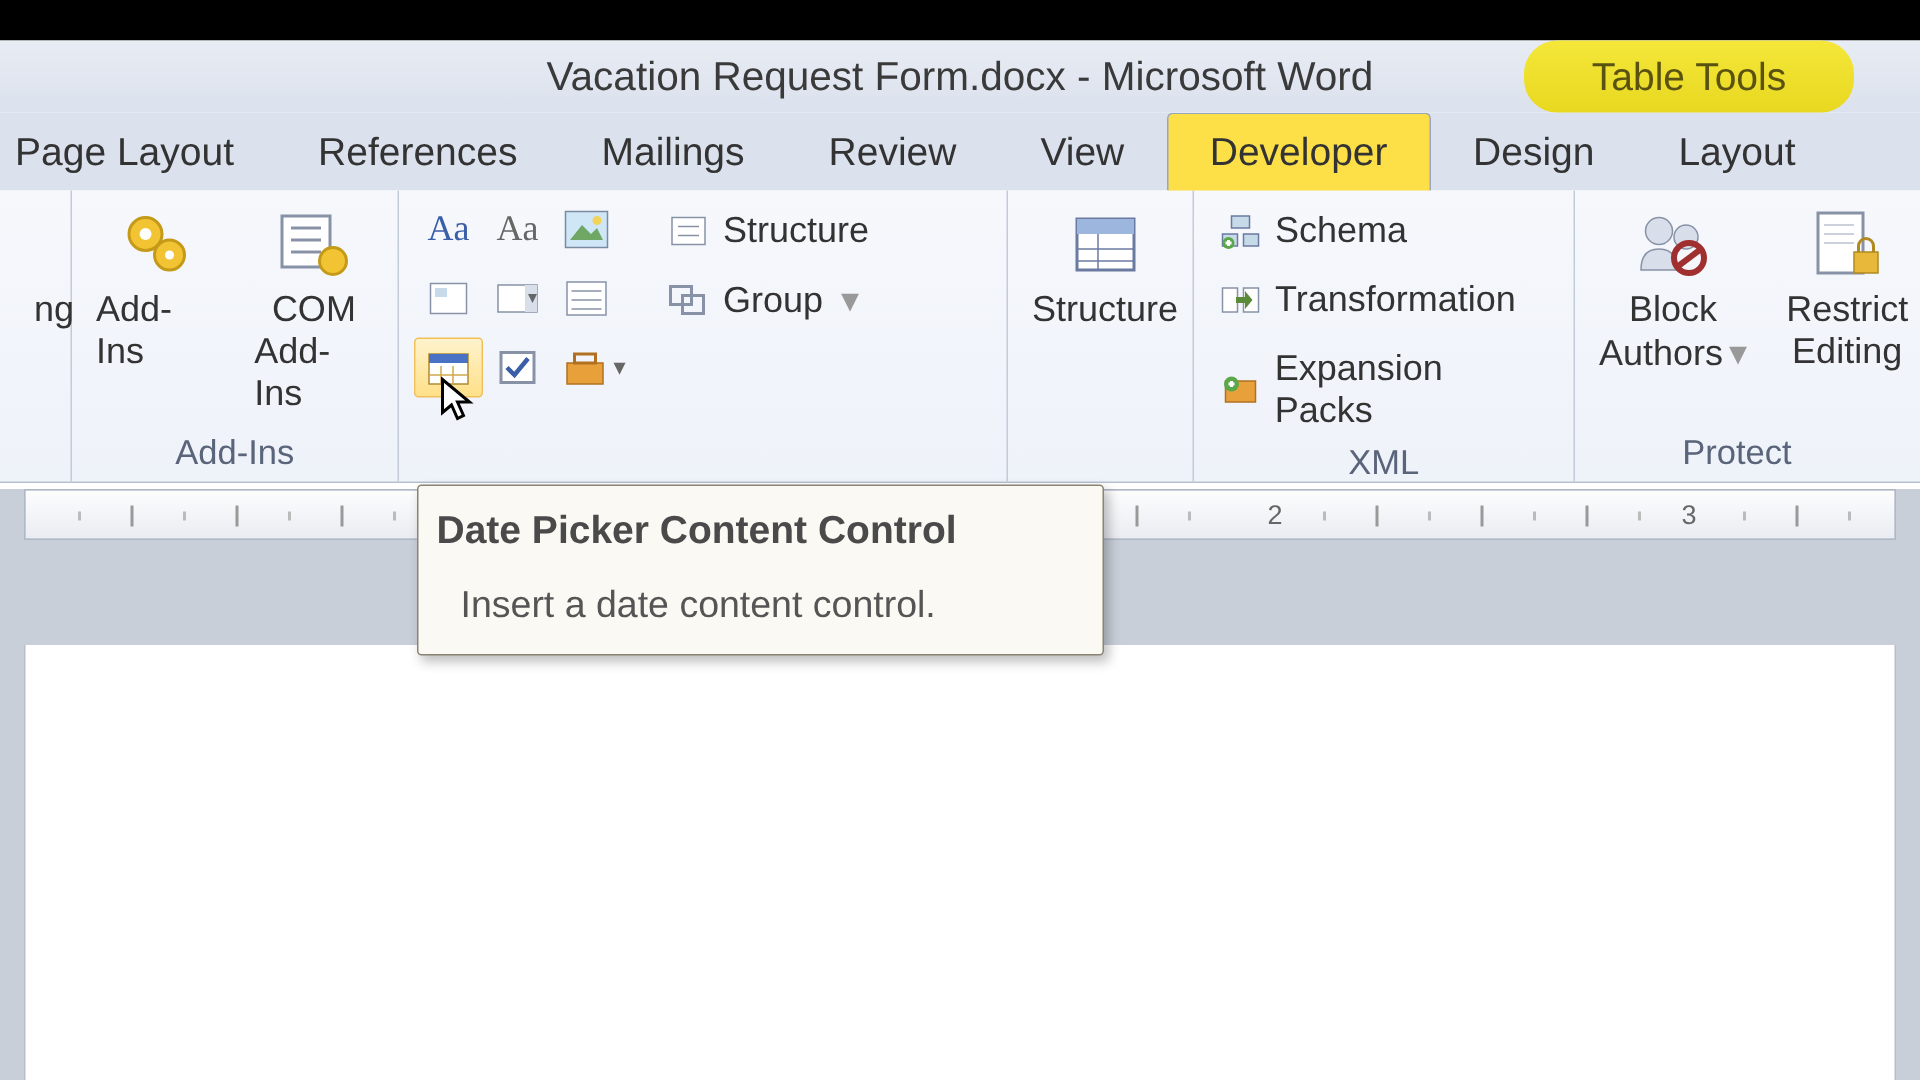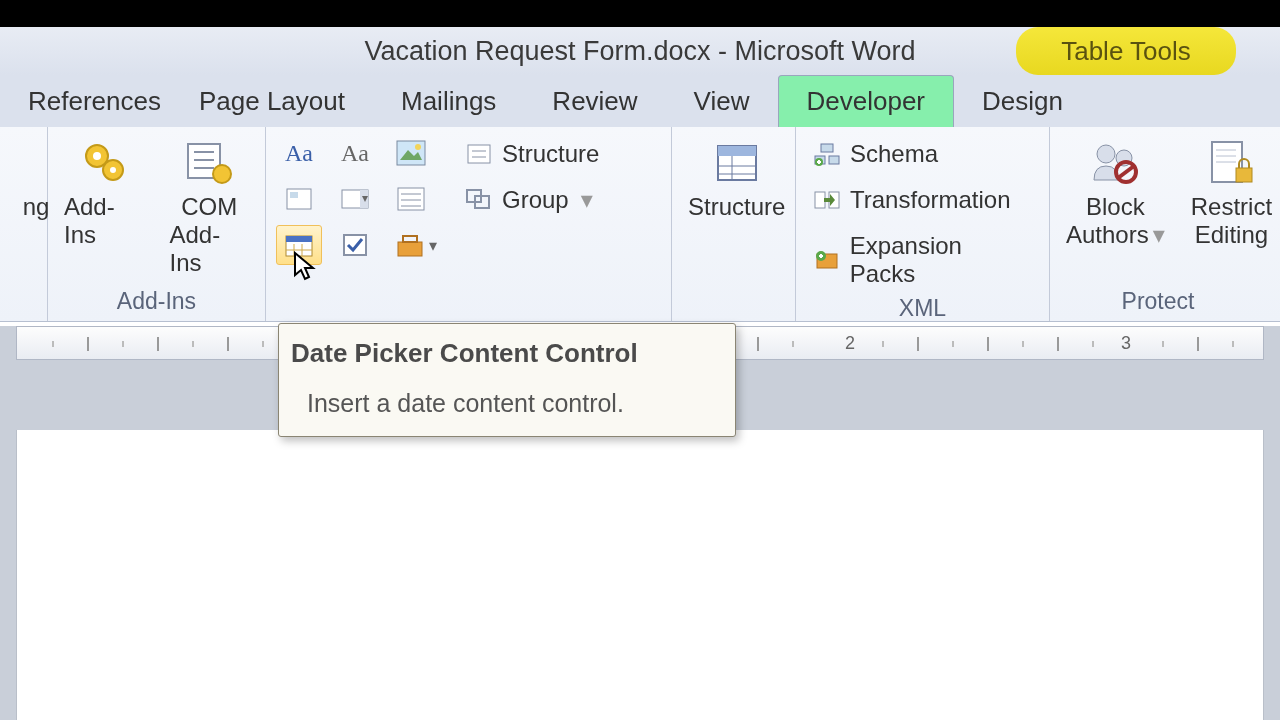--- a/index.html
+++ b/index.html
@@ -20,21 +20,21 @@
   display: flex; align-items: center; justify-content: center;
   font-size: 26px; color: #5a5210; font-weight: 500; border-radius: 22px;
 }
 
 .tabs {
   background: #dbe1ed; height: 52px; display: flex; align-items: flex-end;
   font-size: 26px; color: #333;
 }
 .tab { padding: 10px 28px 10px 28px; cursor: pointer; }
 .tab.active {
-  background: #86efac;
+  background: #fde047;
   border: 1px solid #9aa6bd; border-bottom: none;
   border-radius: 4px 4px 0 0;
 }
 .tab.first { padding-left: 10px; }
 
 .ribbon {
   background: linear-gradient(to bottom, #f6f8fc 0%, #eef2f9 100%);
   height: 195px; display: flex; border-bottom: 1px solid #b6bfd0;
 }
 .group {
@@ -44,21 +44,21 @@
 .group-body { flex: 1; display: flex; align-items: flex-start; gap: 14px; }
 .group-label { text-align: center; font-size: 23px; color: #5a647a; padding: 4px 0; }
 
 .bigbtn {
   display: flex; flex-direction: column; align-items: center; gap: 4px;
   padding: 4px 6px; font-size: 24px; color: #333; cursor: pointer;
 }
 .bigbtn .ico { width: 56px; height: 52px; display:flex; align-items:center; justify-content:center; }
 
 .vstack { display: flex; flex-direction: column; gap: 6px; }
-.hstack { display: flex; gap: 10px; align-items: center; }
+.hstack { display: flex; align-items: center; }
 .smallbtn {
   width: 46px; height: 40px; display:flex; align-items:center; justify-content:center;
   border: 1px solid transparent; border-radius: 3px; cursor: pointer;
 }
 .smallbtn.hover {
   border-color: #f0c05a;
   background: linear-gradient(to bottom, #fff3cc, #ffe08a);
 }
 .txtbtn {
   display: flex; align-items: center; gap: 8px; font-size: 24px; color: #333;
@@ -99,27 +99,28 @@
 <div class="blackbar"></div>
 
 <div class="titlebar">
   <span>Vacation Request Form.docx  -  Microsoft Word</span>
   <div class="tabletools">
     <span>Table Tools</span>
   </div>
 </div>
 
 <div class="tabs">
+  <div class="tab first">Page Layout</div>
   <div class="tab">References</div>
-  <div class="tab first">Page Layout</div>
   <div class="tab">Mailings</div>
   <div class="tab">Review</div>
   <div class="tab">View</div>
   <div class="tab active">Developer</div>
   <div class="tab">Design</div>
+  <div class="tab">Layout</div>
 </div>
 
 <div class="ribbon">
 
   <div class="group" style="width:48px;padding-left:2px;">
     <div class="group-body">
         <div class="bigbtn">
       <div class="ico"></div>
           <span>ng</span>
     </div>

